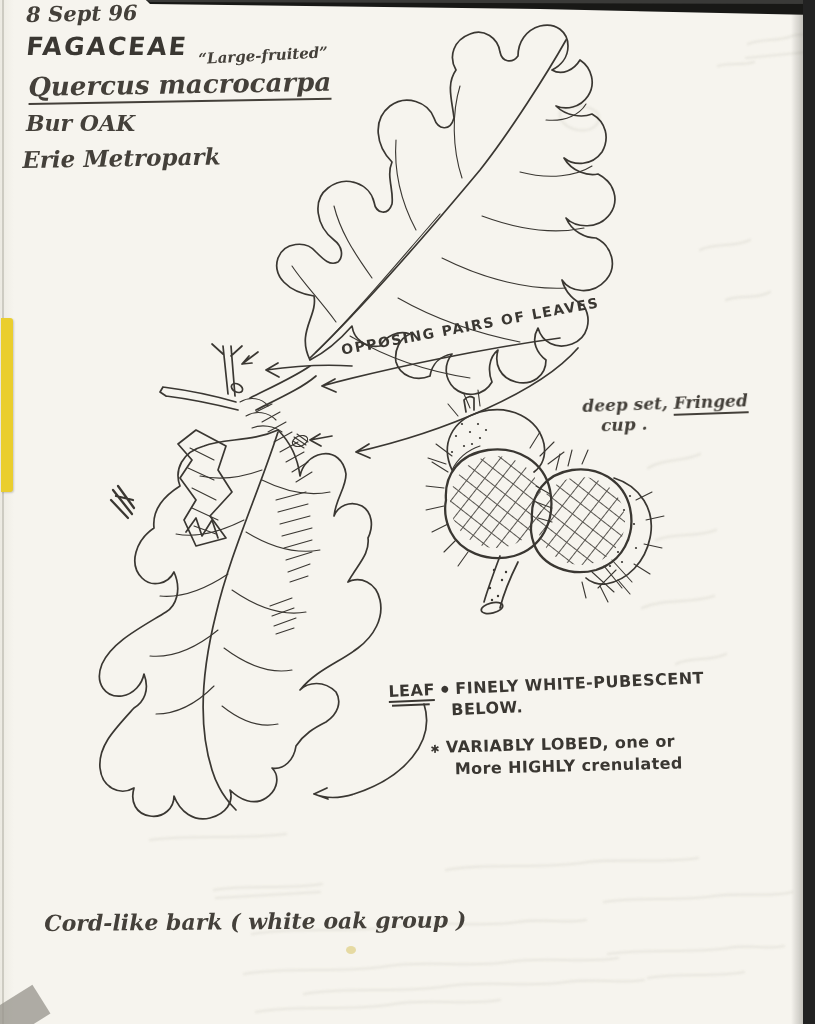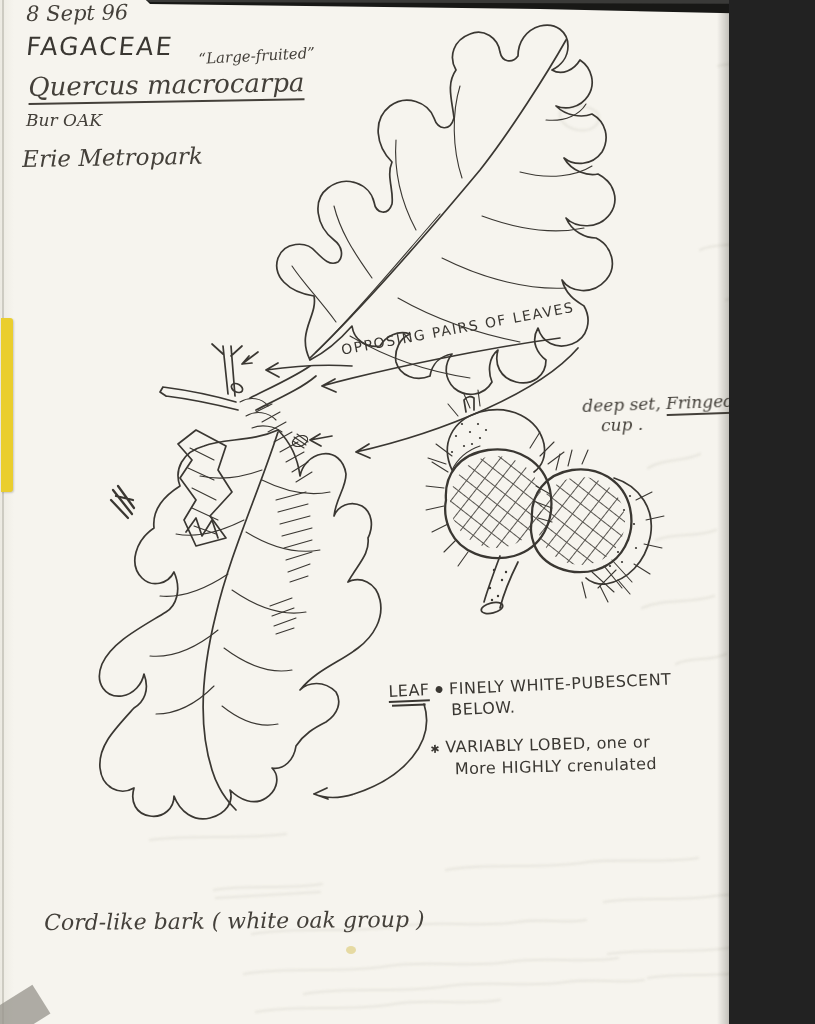--- a/index.html
+++ b/index.html
@@ -1,24 +1,25 @@
 <!DOCTYPE html>
 <html style="--paper: #f6f4ee; --paper-edge: #eceae2; --ink: #3a3732; --script-ink: #44403a; --tab: #eace2e; --stain: #d9c464;"><head>
 <meta charset="utf-8">
 <style>
   :root{
     --paper:#f6f4ee; --paper-edge:#eceae2; --ink:#3a3732; --script-ink:#44403a;
     --tab:#eace2e; --stain:#d9c464;
   }
   html,body{margin:0;padding:0;background:#222;}
   .page{
-    position:relative; width:729px; height:1024px; overflow:hidden;
+    position:relative; width:803px; height:1024px; overflow:hidden;
     background:var(--paper);
     font-family:"DejaVu Sans", sans-serif;
     color:var(--ink);
+    font-weight:bold;
   }
   
   .left-edge{position:absolute;left:0;top:0;width:14px;height:100%;
     background:linear-gradient(90deg,var(--paper-edge),var(--paper));}
   .left-line{position:absolute;left:2px;top:0;width:2px;height:100%;background:#b3b0a6;opacity:.55;}
   .right-shadow{position:absolute;right:0;top:0;width:12px;height:100%;
     background:linear-gradient(270deg,rgba(60,58,52,.28),rgba(60,58,52,0));}
   .top-strip{position:absolute;left:0;top:0;width:815px;height:18px;pointer-events:none;}
   .corner-mark{position:absolute;left:-14px;top:998px;width:60px;height:34px;
     background:#96938b;opacity:.75;transform:rotate(-32deg);}
@@ -232,21 +233,21 @@
           <circle cx="506" cy="572" r="1.2"></circle>
           <circle cx="492" cy="600" r="1.2"></circle>
       </g>
     </g>
   </svg>
 
   <div class="hw script" style="left:26px;top:2px;font-size:21px;transform:rotate(-1deg);">8 Sept 96</div>
   <div class="hw print" style="left:28px;top:32px;font-size:25px;letter-spacing:2px;transform:skewX(-6deg);">FAGACEAE</div>
   <div class="hw script" style="left:198px;top:50px;font-size:15px;transform:rotate(-3deg);">“Large-fruited”</div>
   <div class="hw script" style="left:28px;top:72px;font-size:26px;transform:rotate(-1deg);"><span class="u">Quercus macrocarpa</span></div>
-  <div class="hw script" style="left:26px;top:110px;font-size:17px;">Bur OAK</div>
+  <div class="hw script" style="left:26px;top:110px;font-size:22px;">Bur OAK</div>
   <div class="hw script" style="left:22px;top:146px;font-size:23px;transform:rotate(-1deg);">Erie Metropark</div>
 
   <div class="hw print" style="left:340px;top:342px;font-size:14px;letter-spacing:1.6px;transform:rotate(-10.5deg);">OPPOSING PAIRS OF LEAVES</div>
 
   <div class="hw script" style="left:582px;top:396px;font-size:17px;transform:rotate(-2deg);">
     <div><span>deep set, </span><span class="u">Fringed</span></div>
     <div style="padding-left:18px;">cup .</div>
   </div>
 
   <div class="hw print" style="left:388px;top:682px;font-size:16px;letter-spacing:.5px;transform:rotate(-2.5deg);">

